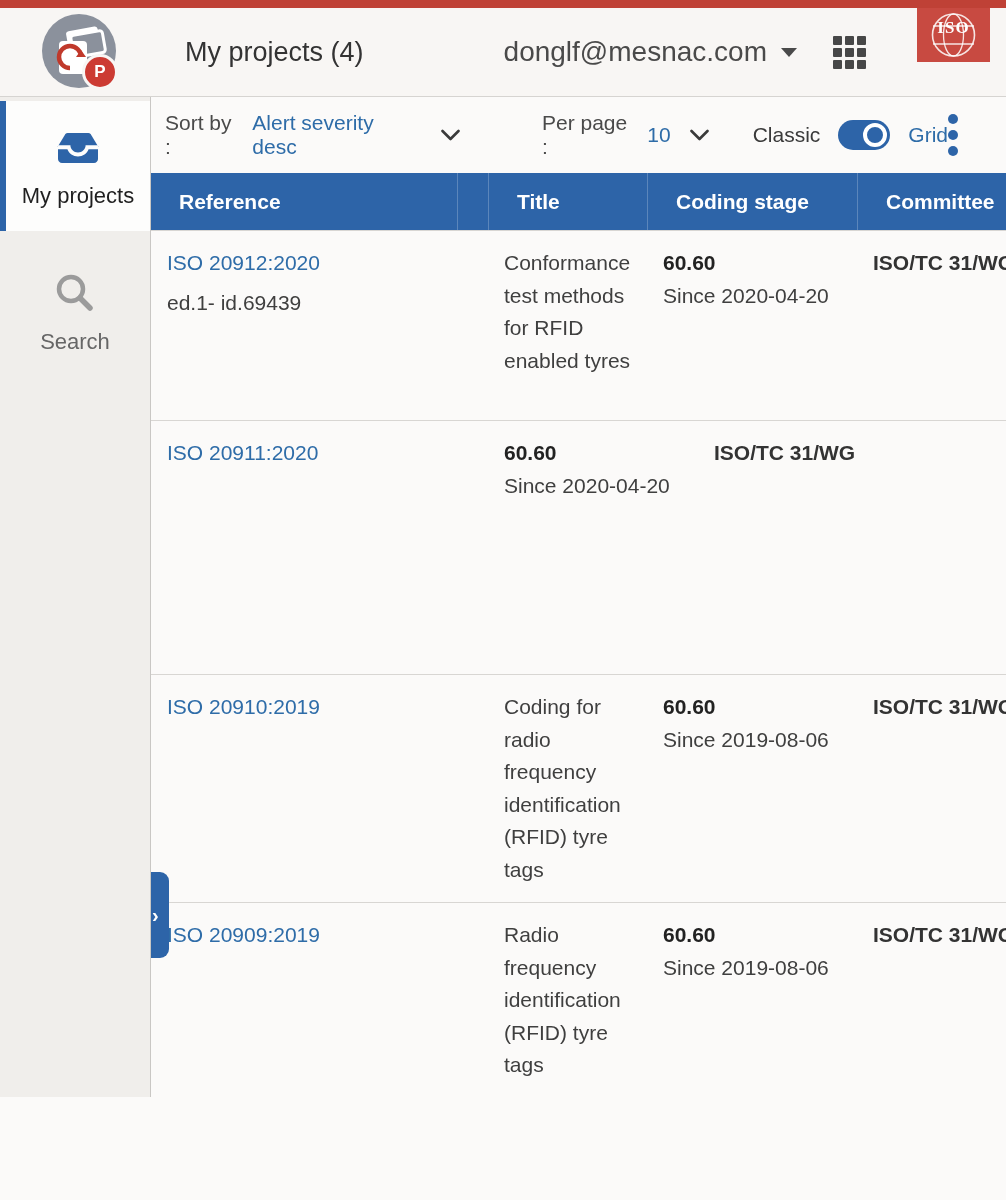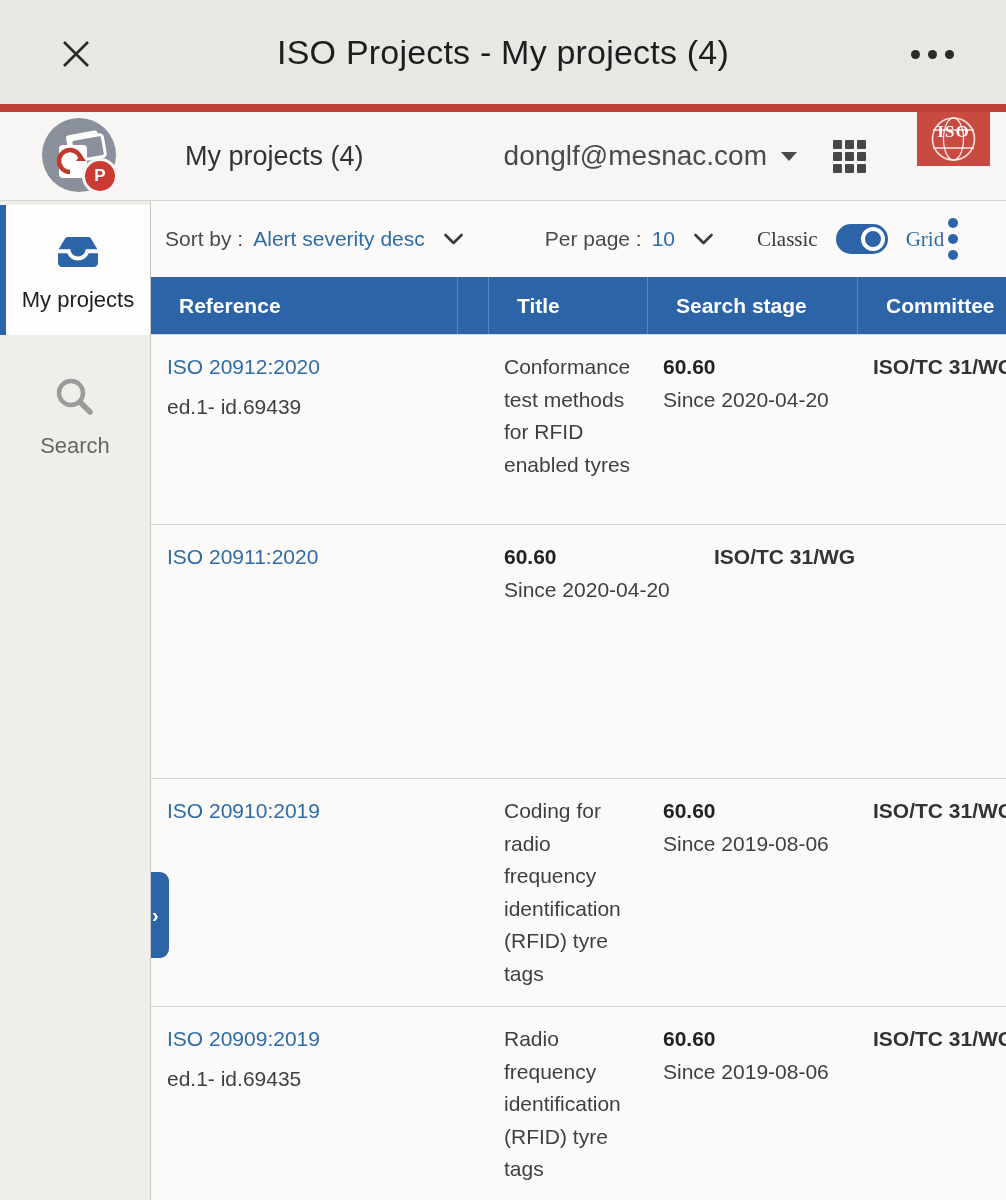--- a/index.html
+++ b/index.html
@@ -47,21 +47,21 @@
 
   .main{flex:1;min-width:0;overflow:hidden;background:#fbfaf9;}
 
   
   .toolbar{height:76px;background:#fbfaf9;display:flex;align-items:center;padding-left:14px;font-size:21px;}
   .tb-label{color:#4a4a4a;}
   .tb-value{color:#2e6ca8;cursor:pointer;}
   .chev{margin-left:9px;cursor:pointer;display:inline-block;}
   .grp{display:flex;align-items:center;gap:10px;}
   .g2{margin-left:82px;}
-  .g3{margin-left:44px;font-family:Liberation Serif, serif;}
+  .g3{margin-left:44px;}
   .toggle{position:relative;width:52px;height:30px;border-radius:15px;background:#2d64a8;cursor:pointer;margin:0 8px;}
   .toggle .knob{position:absolute;right:3px;top:3px;width:24px;height:24px;border-radius:50%;
     background:#2d64a8;border:4px solid #fff;box-sizing:border-box;}
   .t-classic{color:#3a3a3a;cursor:pointer;}
   .t-grid{color:#2e6ca8;cursor:pointer;}
   .kebab{margin-left:auto;margin-right:48px;display:flex;flex-direction:column;gap:6px;cursor:pointer;}
   .kebab i{width:10px;height:10px;border-radius:50%;background:#2d64a8;}
 
   
   .table{width:920px;}
@@ -88,34 +88,20 @@
   
   .handle{position:absolute;left:151px;top:872px;width:18px;height:86px;background:#2d64a8;
     border-radius:0 9px 9px 0;cursor:pointer;display:flex;align-items:center;}
   .handle span{color:#fff;font-size:20px;line-height:1;margin-left:1px;font-weight:bold;}
 </style>
 </head>
 <body>
 
 <div class="screen">
 
-  <div class="titlebar">
-    <div class="close">
-      <svg width="40" height="40" viewBox="0 0 40 40">
-        <line x1="8" y1="8" x2="32" y2="32" stroke="#2b2b2b" stroke-width="2.6"></line>
-        <line x1="32" y1="8" x2="8" y2="32" stroke="#2b2b2b" stroke-width="2.6"></line>
-      </svg>
-    </div>
-    <div class="win-title">ISO Projects - My projects (4)</div>
-    <div class="more-dots">
-        <i></i>
-        <i></i>
-        <i></i>
-      </div>
-  </div>
 
   <div class="redline"></div>
 
   <div class="appheader">
     <div class="app-icon">
       <svg width="74" height="74" viewBox="0 0 74 74">
         <g transform="rotate(-10 40 30)">
           <rect x="26" y="15" width="32" height="24" rx="3" fill="#fff"></rect>
           <rect x="30" y="20" width="32" height="22" rx="3" fill="#8b919c" stroke="#fff" stroke-width="3"></rect>
         </g>
@@ -208,21 +194,21 @@
             <i></i>
             <i></i>
           </div>
       </div>
 
       <div class="table">
         <div class="thead">
           <div class="th c-ref">Reference</div>
           <div class="th c-spacer"></div>
           <div class="th c-title">Title</div>
-          <div class="th c-stage">Search stage</div>
+          <div class="th c-stage">Coding stage</div>
           <div class="th c-comm">Committee</div>
         </div>
         <div id="rows">
   <div class="trow r0">
     <div class="cell c-ref">
       <a class="ref-link">ISO 20912:2020</a>
       <div class="edition">ed.1- id.69439</div>
     </div>
     <div class="cell c-spacer"></div>
     <div class="cell c-title">
@@ -264,21 +250,20 @@
       <div class="since">Since 2019-08-06</div>
     </div>
     <div class="cell c-comm">
       <span class="comm-text">ISO/TC 31/WG</span>
     </div>
   </div>
 
   <div class="trow r3">
     <div class="cell c-ref">
       <a class="ref-link">ISO 20909:2019</a>
-      <div class="edition">ed.1- id.69435</div>
     </div>
     <div class="cell c-spacer"></div>
     <div class="cell c-title">
       <span class="title-text">Radio frequency identification (RFID) tyre tags</span>
     </div>
     <div class="cell c-stage">
       <div class="stage-code">60.60</div>
       <div class="since">Since 2019-08-06</div>
     </div>
     <div class="cell c-comm">

